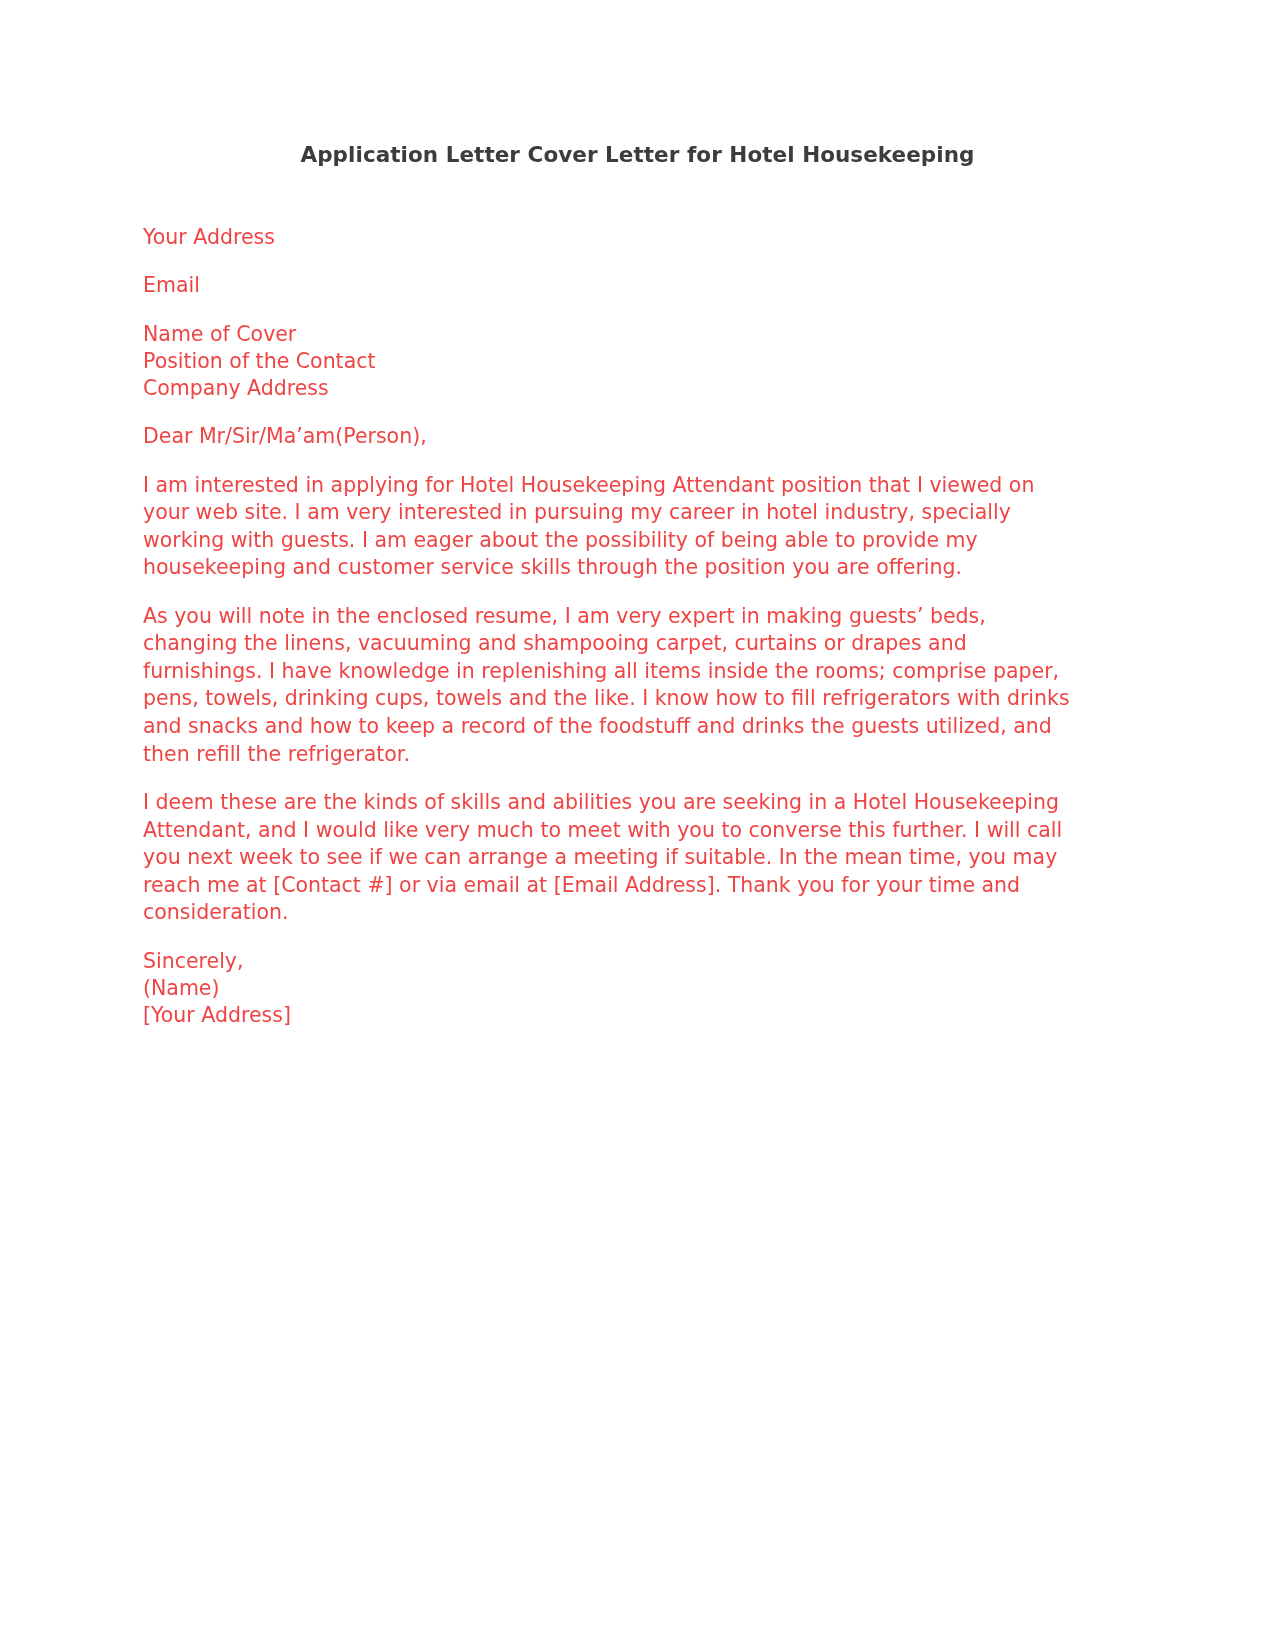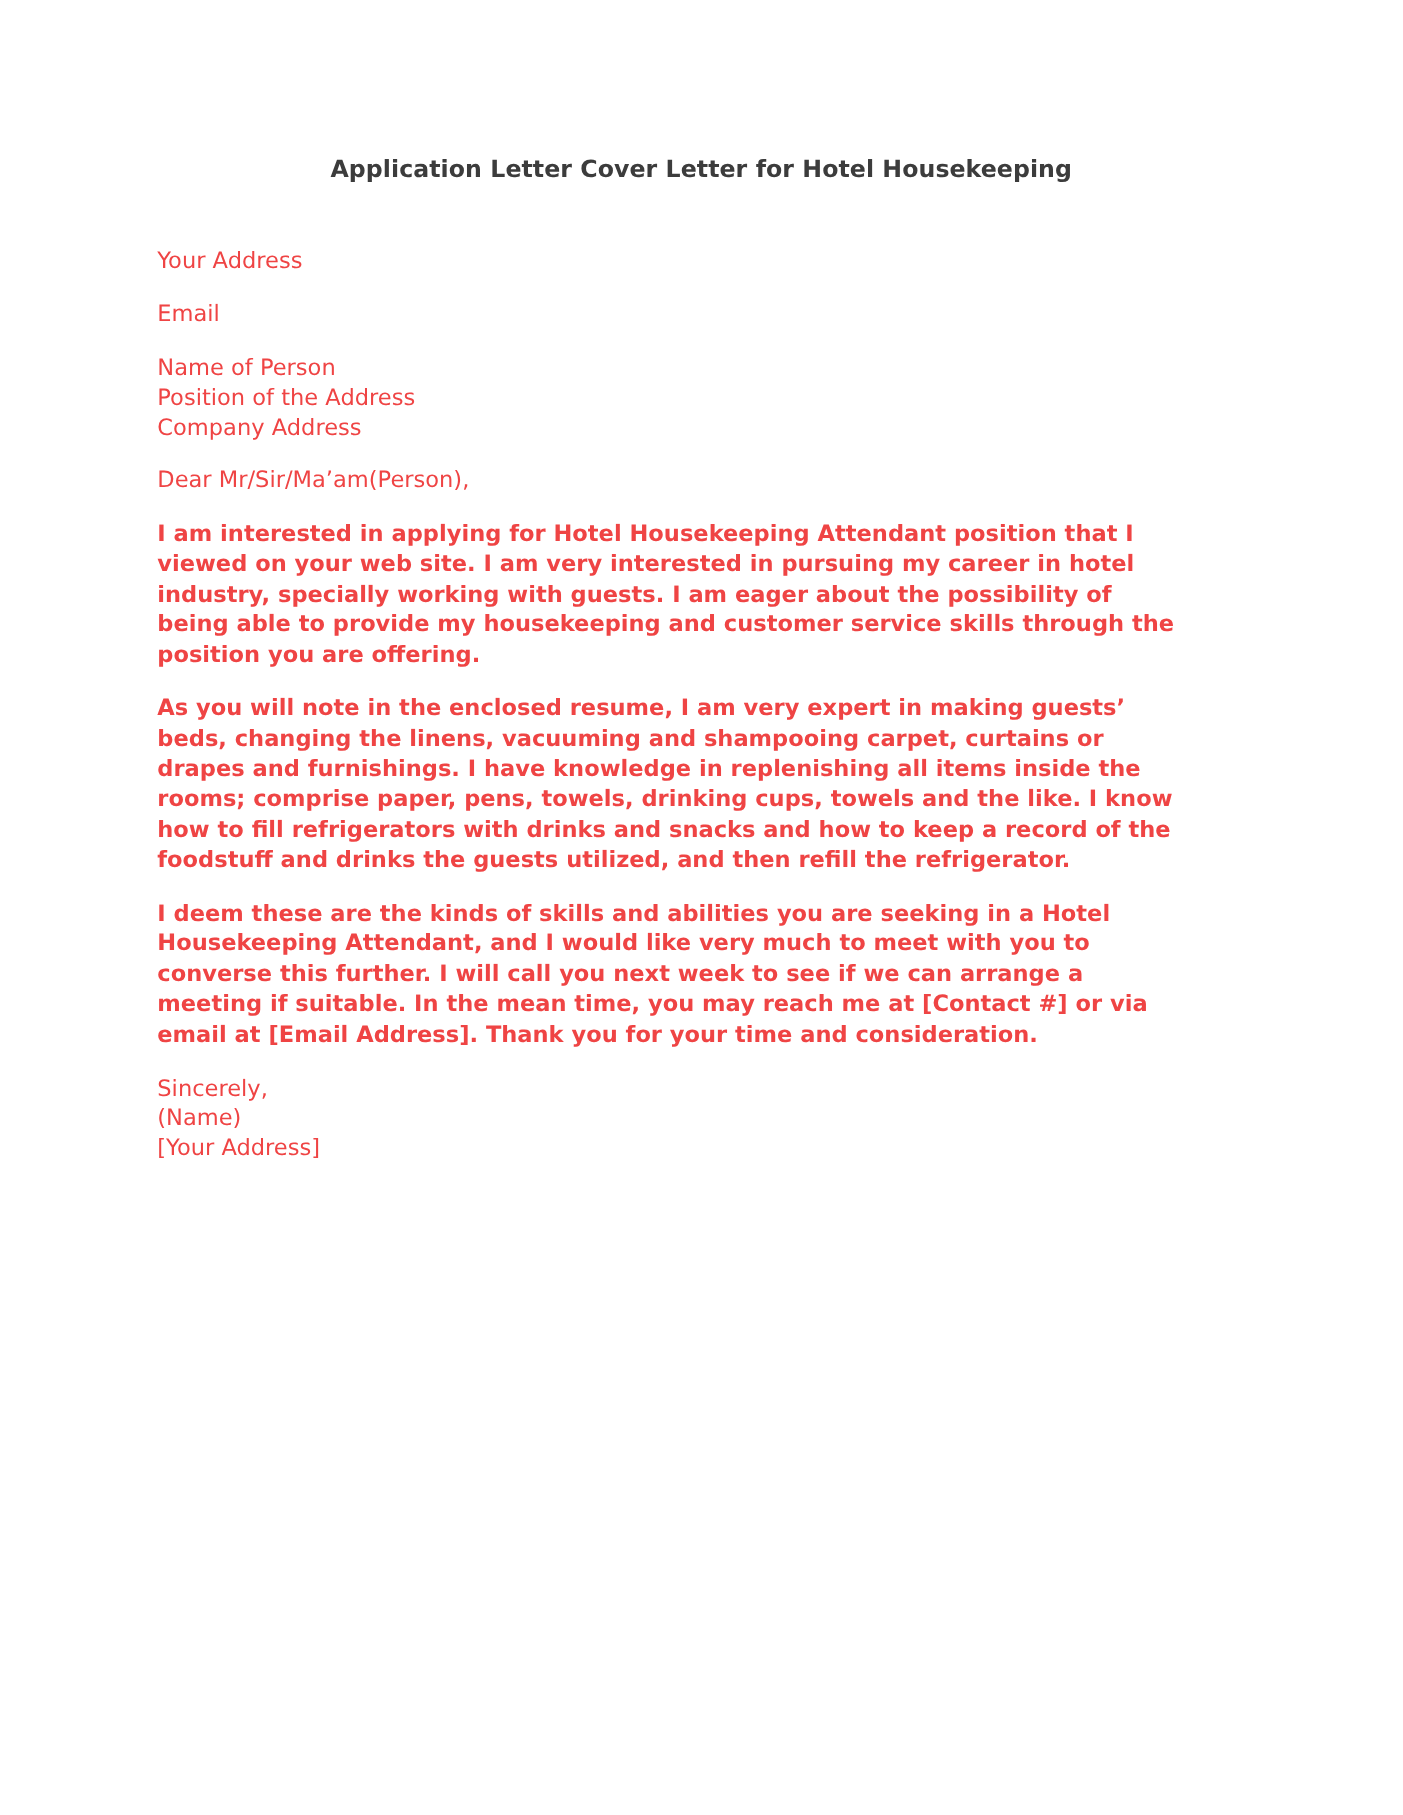--- a/index.html
+++ b/index.html
@@ -60,43 +60,42 @@
   }
 
   .block.addr-group,
   .block.sign-off {
     line-height: 1.33;
   }
 
   .block.para {
     margin-bottom: 21px;
     line-height: 1.345;
-    font-weight: bold;
   }
 
   .line {
     display: block;
   }
 </style>
 </head>
 <body>
 
 <div class="page">
 
   <div class="doc-title">Application Letter Cover Letter for Hotel Housekeeping</div>
 
   <div class="letter-body">
 
     <p class="block tight">Your Address</p>
 
     <p class="block tight">Email</p>
 
     <p class="block addr-group">
-      <span class="line">Name of Person</span>
-      <span class="line">Position of the Address</span>
+      <span class="line">Name of Cover</span>
+      <span class="line">Position of the Contact</span>
       <span class="line">Company Address</span>
     </p>
 
     <p class="block tight">Dear Mr/Sir/Ma’am(Person),</p>
 
     <p class="block para">I am interested in applying for Hotel Housekeeping Attendant position that I viewed on your web site. I am very interested in pursuing my career in hotel industry, specially working with guests. I am eager about the possibility of being able to provide my housekeeping and customer service skills through the position you are offering.</p>
 
     <p class="block para">As you will note in the enclosed resume, I am very expert in making guests’ beds, changing the linens, vacuuming and shampooing carpet, curtains or drapes and furnishings. I have knowledge in replenishing all items inside the rooms; comprise paper, pens, towels, drinking cups, towels and the like. I know how to fill refrigerators with drinks and snacks and how to keep a record of the foodstuff and drinks the guests utilized, and then refill the refrigerator.</p>
 
     <p class="block para">I deem these are the kinds of skills and abilities you are seeking in a Hotel Housekeeping Attendant, and I would like very much to meet with you to converse this further. I will call you next week to see if we can arrange a meeting if suitable. In the mean time, you may reach me at [Contact #] or via email at [Email Address]. Thank you for your time and consideration.</p>

